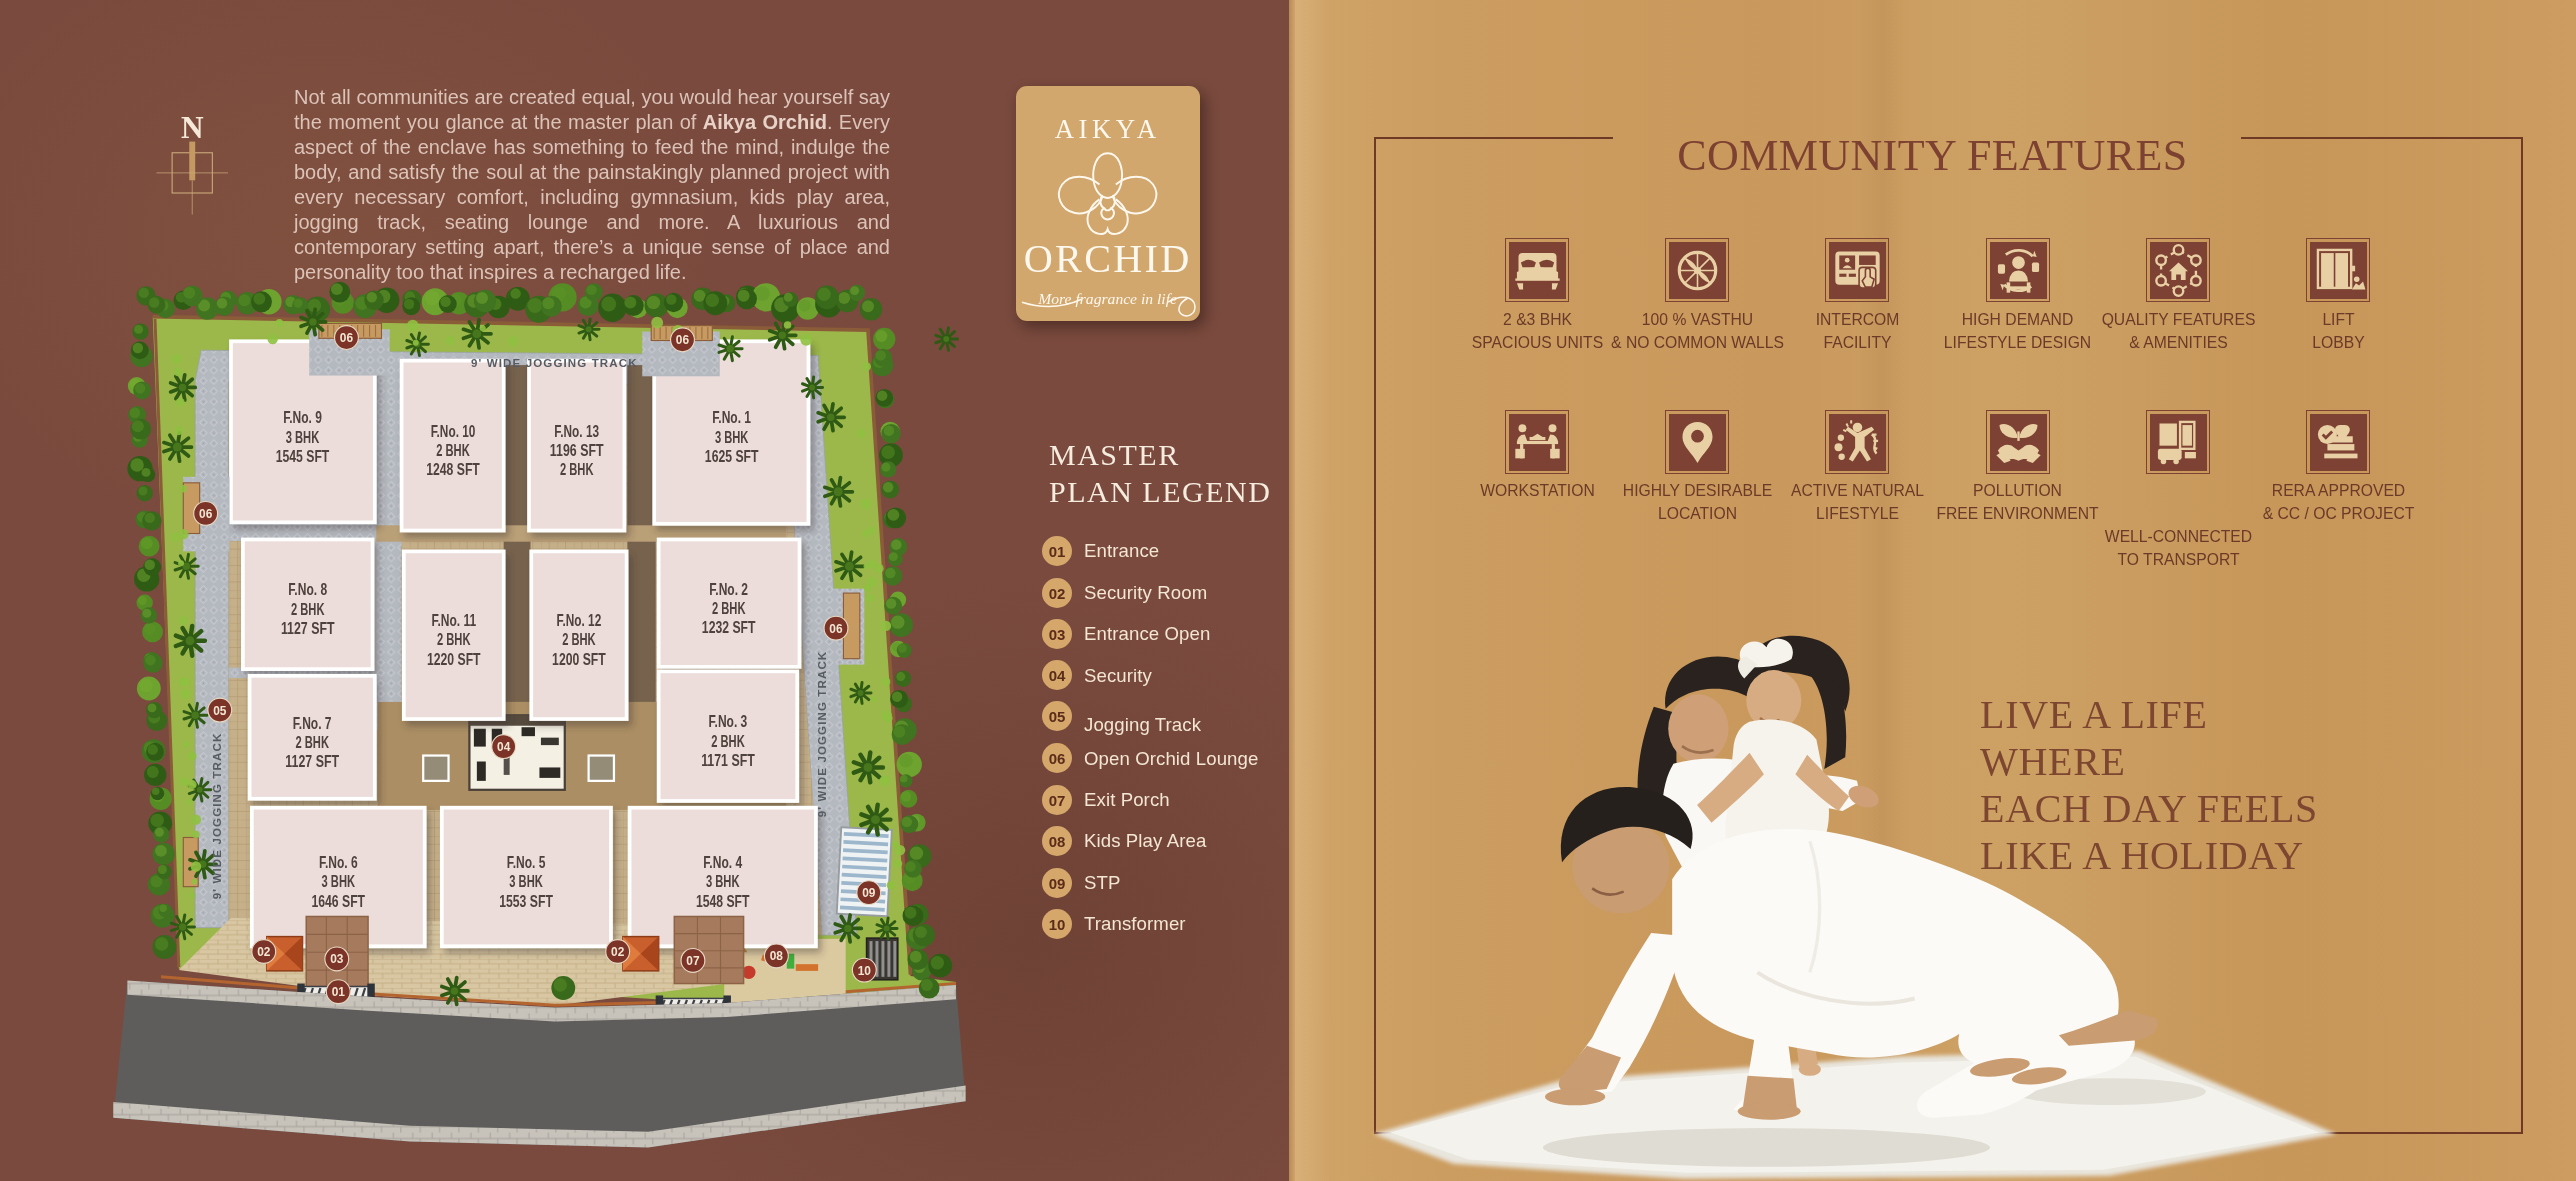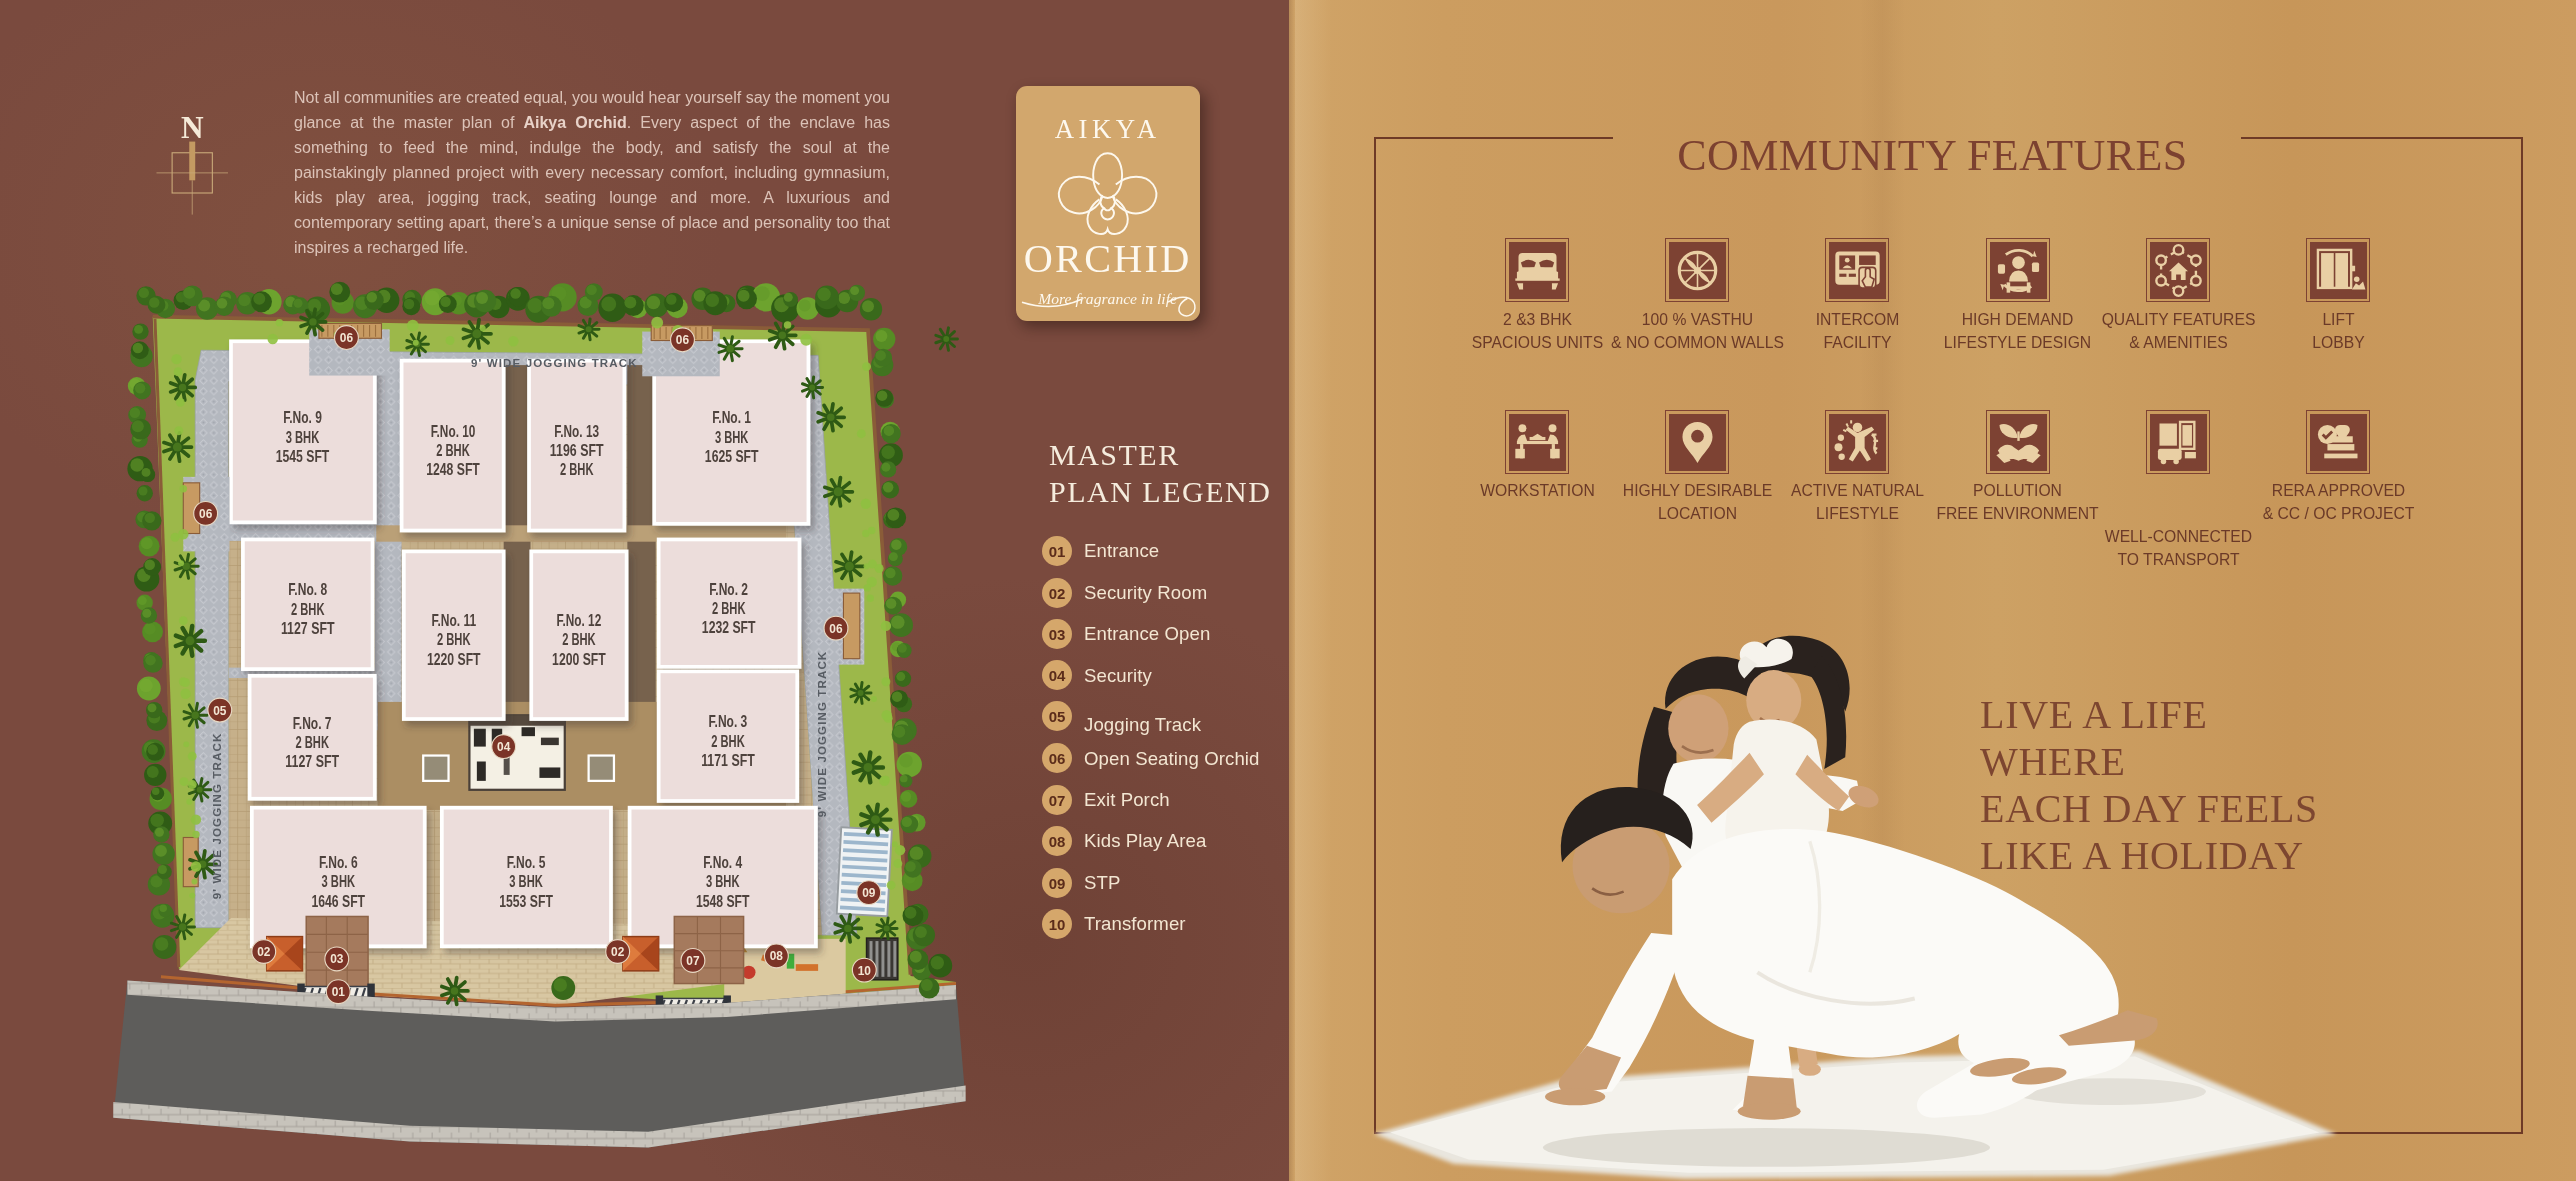--- a/index.html
+++ b/index.html
@@ -16,21 +16,21 @@
     radial-gradient(ellipse 745px 671px at 80% 80%, #6f4236 0%, rgba(0,0,0,0) 55%),
     #7a4a3e;"></div>
 
   <div style="position:absolute;left:1289px;top:0;width:1287px;height:1181px;background:
     linear-gradient(90deg, #d0a468 0%, #cc9d60 12%, #c9985c 38%, #cda164 55%, #c79659 78%, #cc9c60 100%);"></div>
 
   <div style="position:absolute;left:1289px;top:0;width:6px;height:1181px;background:linear-gradient(90deg, rgba(94,52,30,.22), rgba(94,52,30,0));"></div>
   <div style="position:absolute;left:1295px;top:0;width:37px;height:1181px;background:linear-gradient(90deg, rgba(255,240,210,.16), rgba(255,240,210,0));"></div>
   <div style="position:absolute;left:1860px;top:0;width:45px;height:1181px;background:linear-gradient(90deg, rgba(0,0,0,0), rgba(120,75,40,.08) 50%, rgba(0,0,0,0));"></div>
 
-  <div style="position:absolute;left:294px;top:85px;width:596px;font-size:16px;line-height:25px;color:#dcc3b8;text-align:justify;">
+  <div style="position:absolute;left:294px;top:85px;width:596px;font-size:20px;line-height:25px;color:#dcc3b8;text-align:justify;">
   Not all communities are created equal, you would hear yourself say the moment you glance at the master plan of <b style="color:#e8d2c8">Aikya Orchid</b>. Every aspect of the enclave has something to feed the mind, indulge the body, and satisfy the soul at the painstakingly planned project with every necessary comfort, including gymnasium, kids play area, jogging track, seating lounge and more. A luxurious and contemporary setting apart, there’s a unique sense of place and personality too that inspires a recharged life.
   </div>
 
   <svg width="1289" height="1181" viewBox="0 0 1730 1585" style="position:absolute;left:0;top:0" xmlns="http://www.w3.org/2000/svg">
 <defs>
 <filter id="bshadow" x="-20%" y="-20%" width="150%" height="150%">
 <feDropShadow dx="5" dy="7" stdDeviation="5" flood-color="#3a3430" flood-opacity="0.38"></feDropShadow>
 </filter>
 <pattern id="trackpat" width="14" height="14" patternUnits="userSpaceOnUse">
 <rect width="14" height="14" fill="#b4b8bf"></rect>
@@ -827,21 +827,21 @@
 <div style="position:absolute;left:1042px;top:619px;width:30px;height:30px;border-radius:50%;background:#d5a76b;color:#5b2c1a;font-size:15px;font-weight:bold;display:flex;align-items:center;justify-content:center;">03</div>
 <div style="position:absolute;left:1084px;top:623px;font-size:18.6px;color:#f3e6d2;letter-spacing:0.1px;">Entrance Open</div>
 
 <div style="position:absolute;left:1042px;top:660px;width:30px;height:30px;border-radius:50%;background:#d5a76b;color:#5b2c1a;font-size:15px;font-weight:bold;display:flex;align-items:center;justify-content:center;">04</div>
 <div style="position:absolute;left:1084px;top:665px;font-size:18.6px;color:#f3e6d2;letter-spacing:0.1px;">Security</div>
 
 <div style="position:absolute;left:1042px;top:701px;width:30px;height:30px;border-radius:50%;background:#d5a76b;color:#5b2c1a;font-size:15px;font-weight:bold;display:flex;align-items:center;justify-content:center;">05</div>
 <div style="position:absolute;left:1084px;top:706px;font-size:18.6px;color:#f3e6d2;letter-spacing:0.1px;margin-top:8px;">Jogging Track</div>
 
 <div style="position:absolute;left:1042px;top:743px;width:30px;height:30px;border-radius:50%;background:#d5a76b;color:#5b2c1a;font-size:15px;font-weight:bold;display:flex;align-items:center;justify-content:center;">06</div>
-<div style="position:absolute;left:1084px;top:748px;font-size:18.6px;color:#f3e6d2;letter-spacing:0.1px;">Open Seating Orchid</div>
+<div style="position:absolute;left:1084px;top:748px;font-size:18.6px;color:#f3e6d2;letter-spacing:0.1px;">Open Orchid Lounge</div>
 
 <div style="position:absolute;left:1042px;top:785px;width:30px;height:30px;border-radius:50%;background:#d5a76b;color:#5b2c1a;font-size:15px;font-weight:bold;display:flex;align-items:center;justify-content:center;">07</div>
 <div style="position:absolute;left:1084px;top:789px;font-size:18.6px;color:#f3e6d2;letter-spacing:0.1px;">Exit Porch</div>
 
 <div style="position:absolute;left:1042px;top:826px;width:30px;height:30px;border-radius:50%;background:#d5a76b;color:#5b2c1a;font-size:15px;font-weight:bold;display:flex;align-items:center;justify-content:center;">08</div>
 <div style="position:absolute;left:1084px;top:830px;font-size:18.6px;color:#f3e6d2;letter-spacing:0.1px;">Kids Play Area</div>
 
 <div style="position:absolute;left:1042px;top:868px;width:30px;height:30px;border-radius:50%;background:#d5a76b;color:#5b2c1a;font-size:15px;font-weight:bold;display:flex;align-items:center;justify-content:center;">09</div>
 <div style="position:absolute;left:1084px;top:872px;font-size:18.6px;color:#f3e6d2;letter-spacing:0.1px;">STP</div>
 

